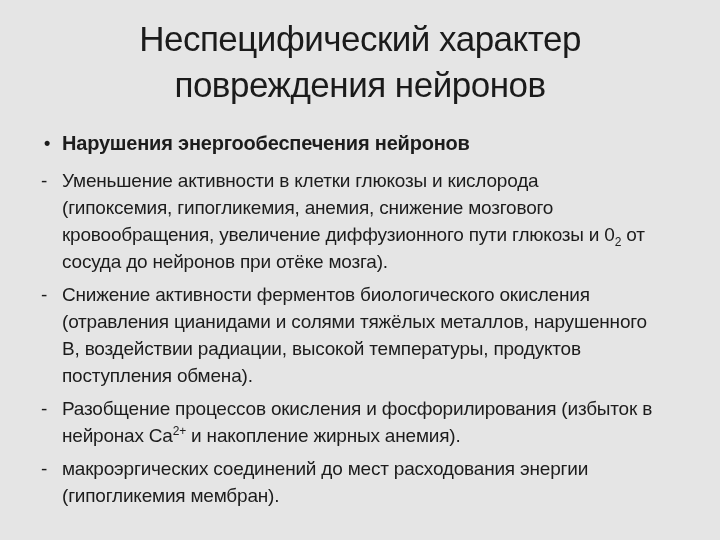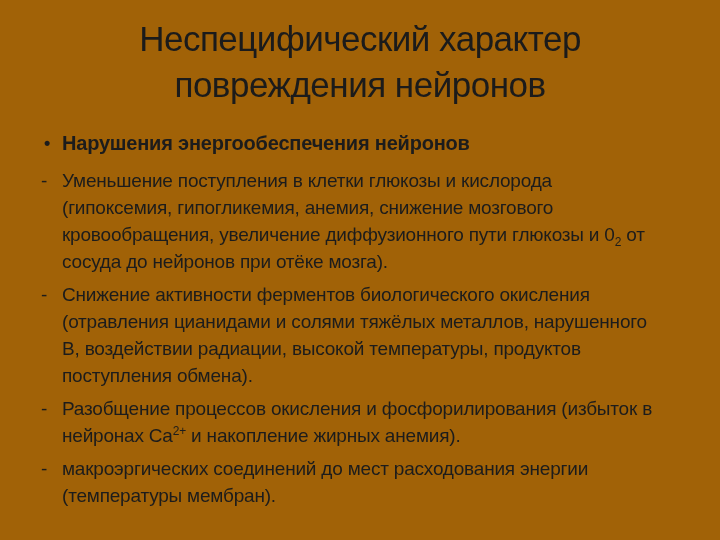--- a/index.html
+++ b/index.html
@@ -71,50 +71,50 @@
     line-height: 0;
   }
   sup.seg {
     font-size: 12px;
     line-height: 0;
   }
 </style>
 </head>
 <body>
 
-<div class="slide" style="background: #a16207; color: rgb(28, 28, 28);">
+<div class="slide" style="background: #e5e5e5; color: rgb(28, 28, 28);">
   <div class="title">
     <div class="title-line">Неспецифический характер</div>
     <div class="title-line">повреждения нейронов</div>
   </div>
   <div class="content">
     <div class="heading">
       <span class="marker">•</span>
       <span>Нарушения энергообеспечения нейронов</span>
     </div>
     <ul class="bullets" id="bullet-list">
         <li>
           <span class="marker">-</span>
-          <div class="line"><span>Уменьшение поступления в клетки глюкозы и кислорода</span></div>
+          <div class="line"><span>Уменьшение активности в клетки глюкозы и кислорода</span></div>
           <div class="line"><span>(гипоксемия, гипогликемия, анемия, снижение мозгового</span></div>
           <div class="line"><span>кровообращения, увеличение диффузионного пути глюкозы и 0</span><sub class="seg">2</sub><span> от</span></div>
           <div class="line"><span>сосуда до нейронов при отёке мозга).</span></div>
         </li>
         <li>
           <span class="marker">-</span>
           <div class="line"><span>Снижение активности ферментов биологического окисления</span></div>
           <div class="line"><span>(отравления цианидами и солями тяжёлых металлов, нарушенного</span></div>
           <div class="line"><span>В, воздействии радиации, высокой температуры, продуктов</span></div>
           <div class="line"><span>поступления обмена).</span></div>
         </li>
         <li>
           <span class="marker">-</span>
           <div class="line"><span>Разобщение процессов окисления и фосфорилирования (избыток в</span></div>
           <div class="line"><span>нейронах Ca</span><sup class="seg">2+</sup><span> и накопление жирных анемия).</span></div>
         </li>
         <li>
           <span class="marker">-</span>
           <div class="line"><span>макроэргических соединений до мест расходования энергии</span></div>
-          <div class="line"><span>(температуры мембран).</span></div>
+          <div class="line"><span>(гипогликемия мембран).</span></div>
         </li>
       </ul>
   </div>
 </div>
 
 </body></html>

